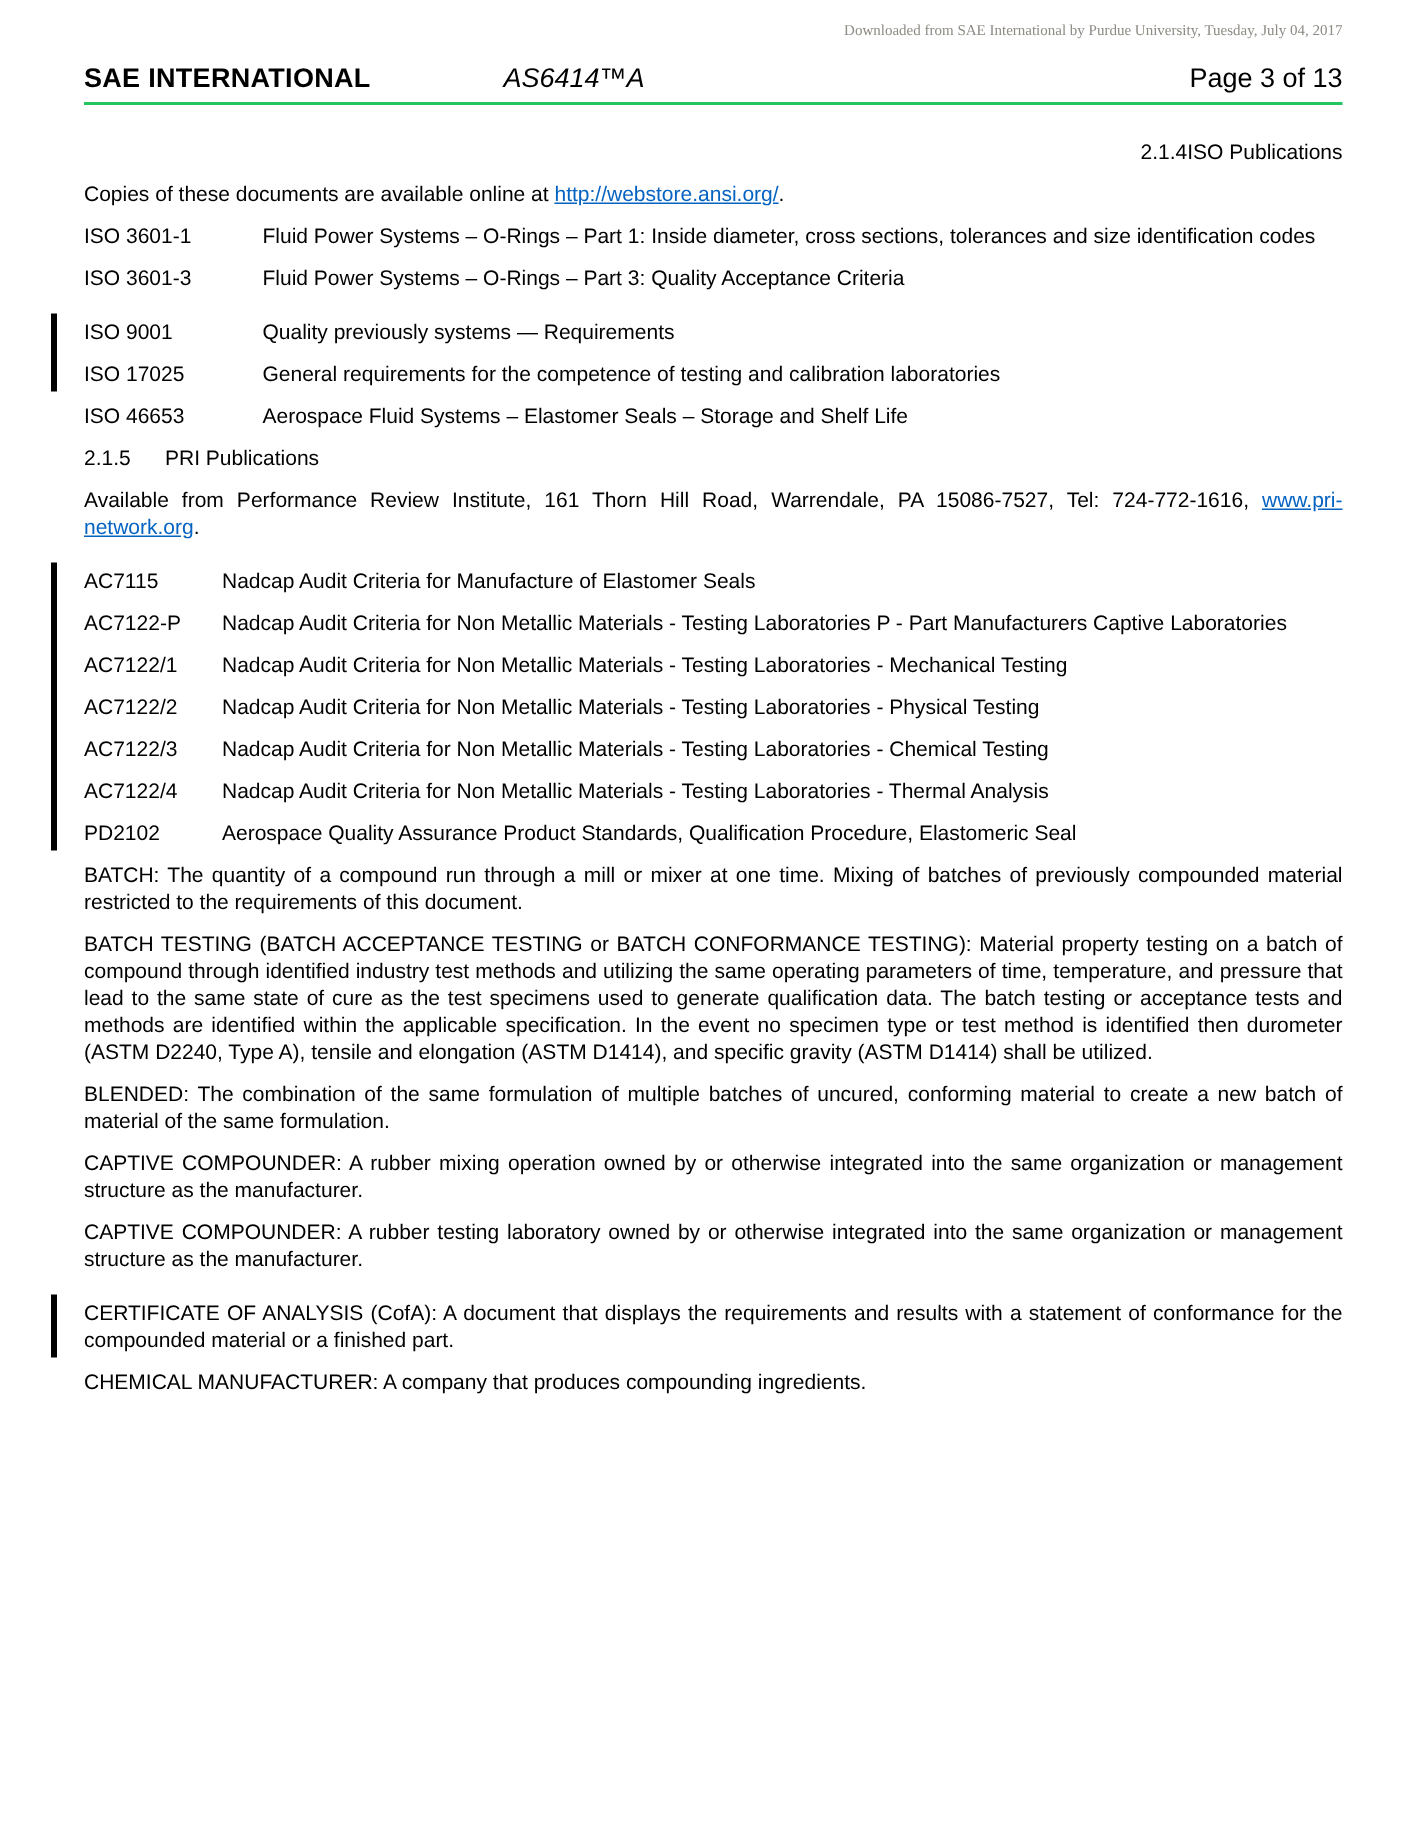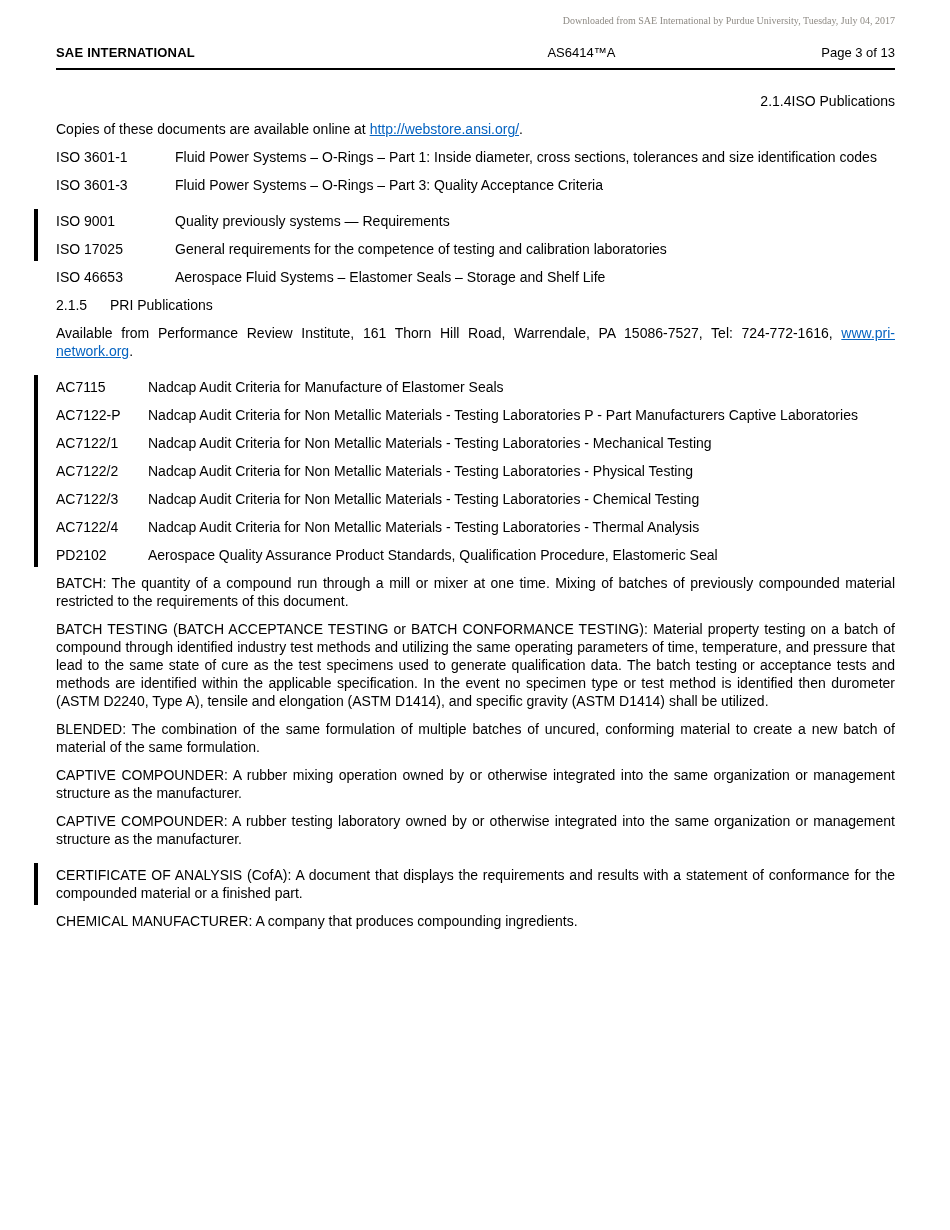--- a/index.html
+++ b/index.html
@@ -19,27 +19,27 @@
     text-align: right;
     font-family: "Liberation Serif", "DejaVu Serif", serif;
     font-size: 10px;
     color: #8e8a84;
     margin-bottom: 13px;
   }
 
   .header {
     display: flex;
     align-items: baseline;
-    border-bottom: 2px solid #000000;
+    border-bottom: 2px solid #22c55e;
     padding-bottom: 6px;
-    font-size: 13px;
+    font-size: 18px;
     line-height: 19px;
   }
   .h-left  { flex: 1; font-weight: bold; letter-spacing: 0.2px; }
-  .h-center{ flex: 1; text-align: right; }
+  .h-center{ flex: 1; text-align: left; font-style: italic; }
   .h-right { flex: 1; text-align: right; }
 
   .content { padding-top: 22px; }
   .block { margin-top: 10px; }
   .content > .block:first-child { margin-top: 0; text-align: right; }
   .cb-group { position: relative; margin-top: 18px; }
   .cb-group > .block:first-child { margin-top: 0; }
   .change-bar {
     position: absolute;
     left: -22px;

